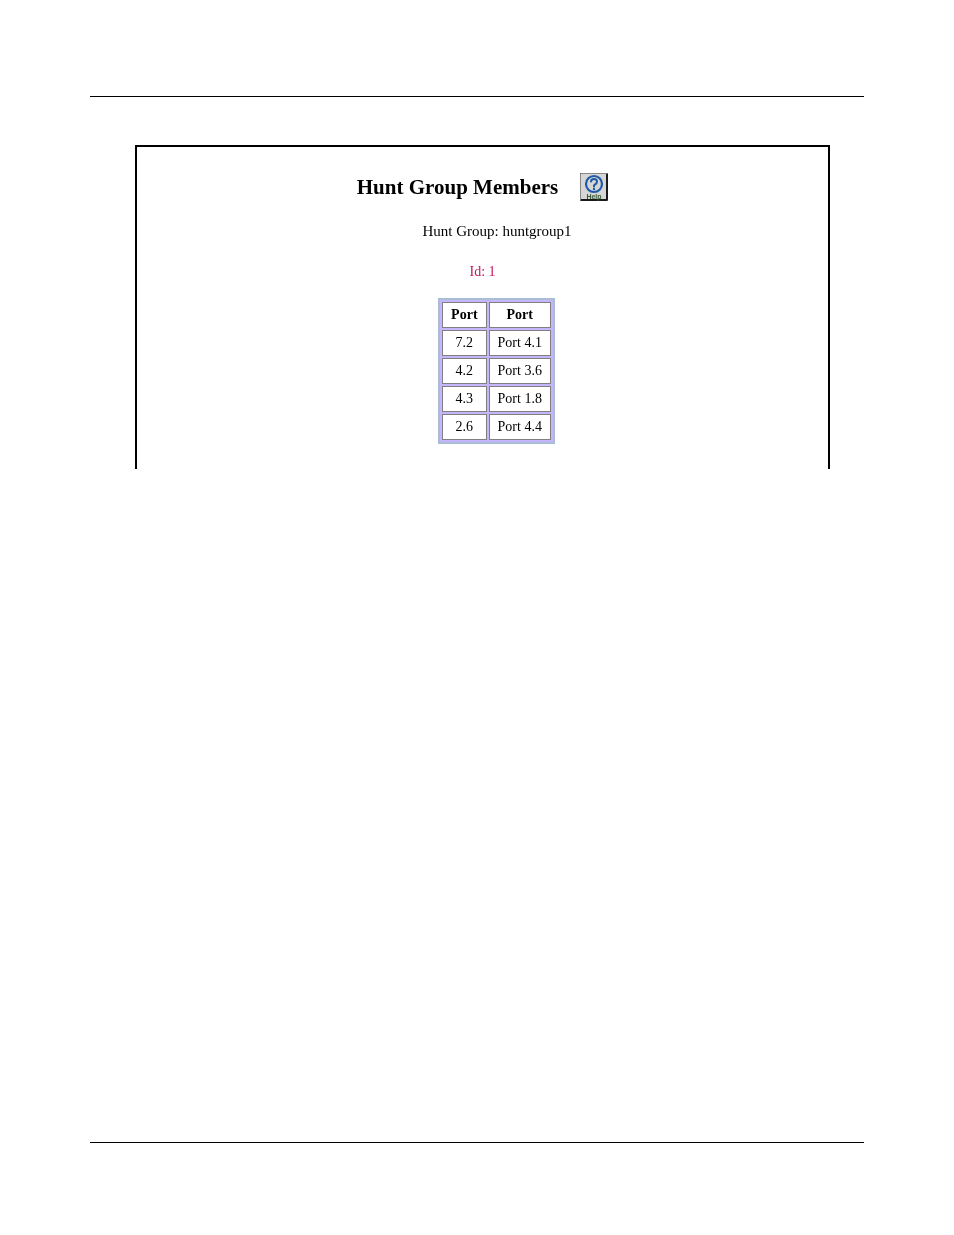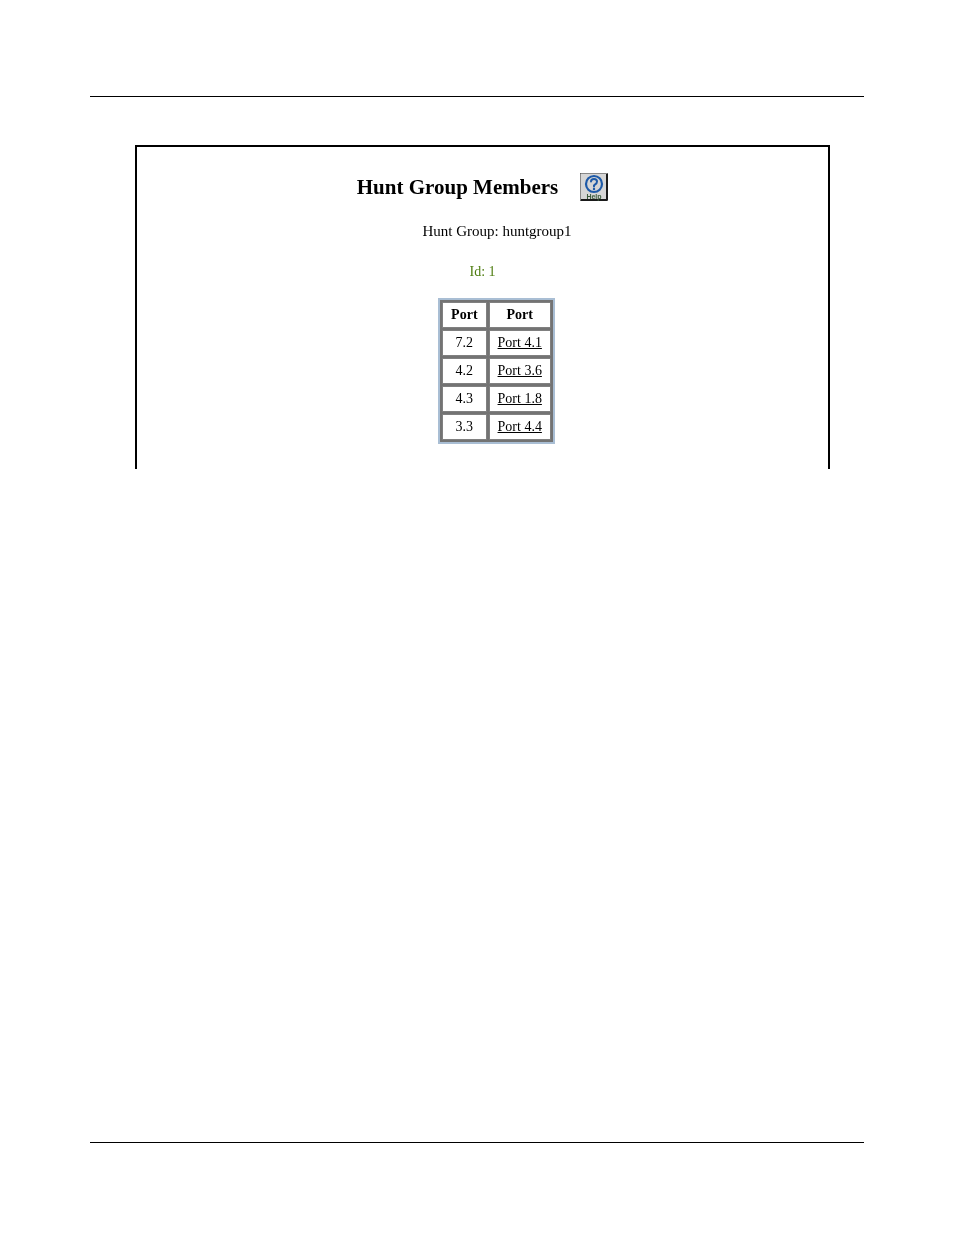--- a/index.html
+++ b/index.html
@@ -69,49 +69,48 @@
       display: block;
     }
     .subtitle {
       font-size: 15px;
       color: #000;
       margin-bottom: 24px;
       padding-left: 29px;
     }
     .id-line {
       font-size: 14px;
-      color: #4d7c0f;
+      color: #be185d;
       margin-bottom: 18px;
     }
     .table-wrap {
       display: flex;
       justify-content: center;
     }
     table.members {
       border-collapse: separate;
       border-spacing: 2px;
-      background: #737373;
+      background: #c4b5fd;
       border: 2px solid #a9bed4;
       margin-left: 28px;
     }
     table.members th,
     table.members td {
       background: #ffffff;
       border: 1px solid #808080;
       padding: 4px 8px;
       font-size: 14px;
       color: #000;
       text-align: center;
     }
     table.members th {
       font-weight: bold;
     }
     table.members td.name-col {
       text-align: right;
-      text-decoration: underline;
     }
   </style>
 </head>
 <body>
 
 <div class="page">
   <div class="top-rule"></div>
 
   <div class="panel">
     <div class="title-row">
@@ -147,21 +146,21 @@
           </tr>
           <tr>
             <td>4.2</td>
             <td class="name-col">Port 3.6</td>
           </tr>
           <tr>
             <td>4.3</td>
             <td class="name-col">Port 1.8</td>
           </tr>
           <tr>
-            <td>3.3</td>
+            <td>2.6</td>
             <td class="name-col">Port 4.4</td>
           </tr>
         </tbody>
       </table>
     </div>
   </div>
 
   <div class="bottom-rule"></div>
 </div>
 

